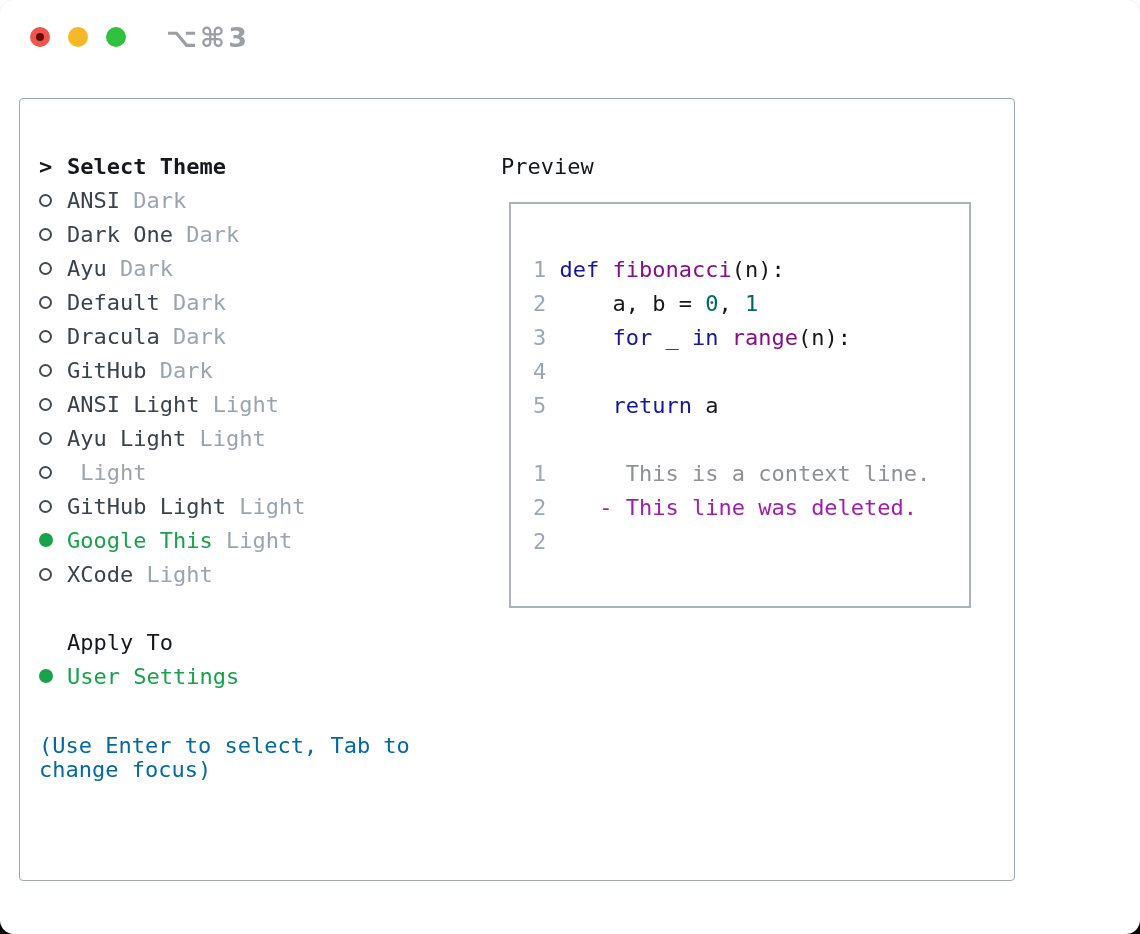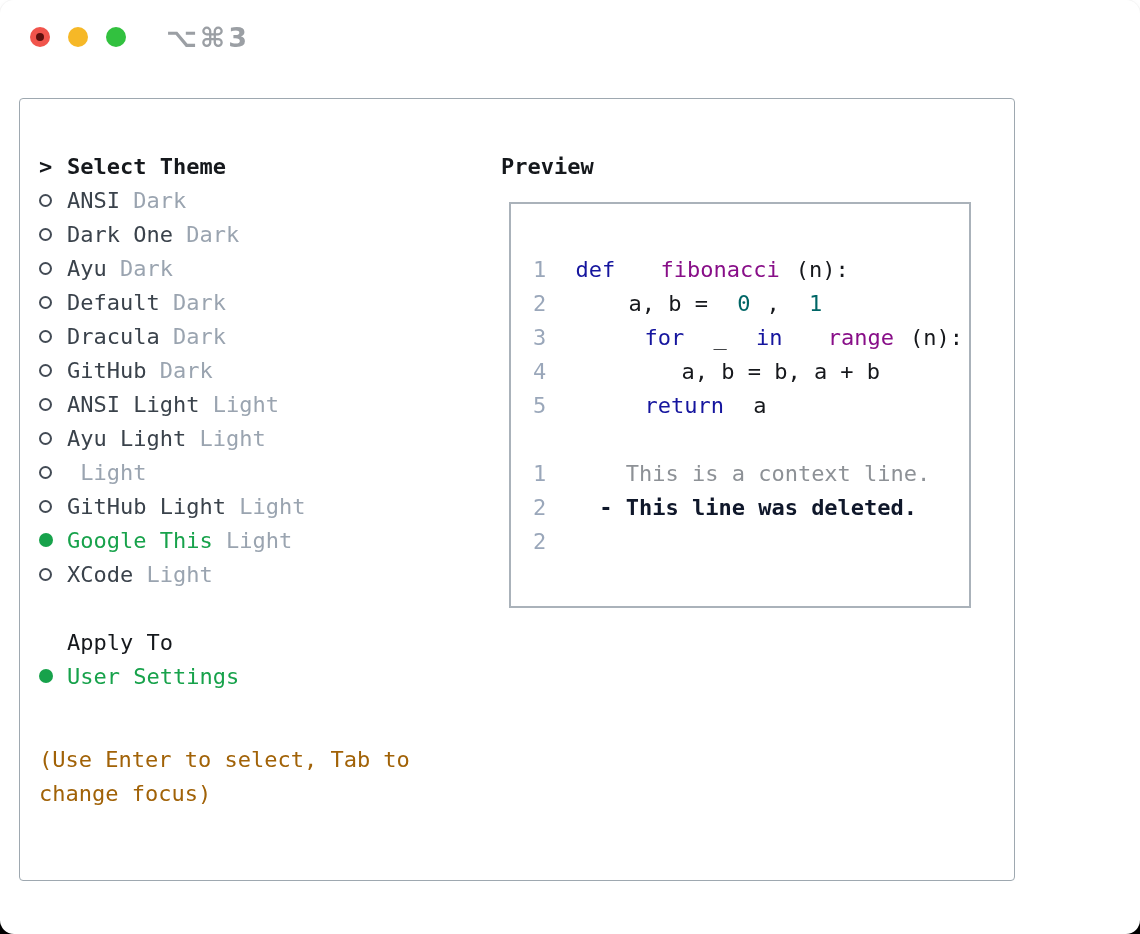--- a/index.html
+++ b/index.html
@@ -34,37 +34,37 @@
   .radio { width:13px; height:13px; border-radius:50%; border:2px solid #434b55; }
   .radio.on { border:none; width:14px; height:14px; background:#17a24b; }
   .row .name { color:#3a424b; }
   .row .variant { color:#9aa4b0; }
   .row.selected .name { color:#17a24b; }
   .row.header-row { font-weight:700; color:#15181c; }
   .row.subheader-row { color:#15181c; }
   .spacer { height:34px; }
 
   .left-col { position:absolute; left:19px; top:50px; }
-  .hint { margin-top:16px; width:420px; font-size:22px; line-height:34px; color:#a16207; white-space:normal; }
+  .hint { margin-top:7px; width:420px; font-size:22px; line-height:24px; color:#0369a1; white-space:normal; }
 
   
   .preview-label { position:absolute; left:481px; top:50px; height:34px; display:flex; align-items:center;
-                   font-size:22px; font-weight:700; color:#15181c; }
+                   font-size:22px; font-weight:400; color:#15181c; }
   .preview-box { position:absolute; left:489px; top:103px; width:462px; height:406px;
                  border:2px solid #aab2ba; background:#fff; }
   .code { position:absolute; left:22px; top:48px; }
   .code .row { color:#16181c; }
   .lnum { display:inline-block; width:1ch; margin-right:1ch; color:#9aa7ba; }
-  .seg { white-space:pre;margin-left:16px; }
+  .seg { white-space:pre; }
   .kw  { color:#15159e; }
   .fn  { color:#880e88; }
   .lit { color:#006666; }
   .content { white-space:pre; }
   .diff-context { color:#8d9196; }
-  .diff-deleted { color:#0f172a;font-weight:bold; }
+  .diff-deleted { color:#a21caf; }
   .diff-added   { color:#0ab60a; }
 </style>
 </head>
 <body>
 
 <div class="stage">
   <div class="window">
 
     <div class="titlebar">
       <div class="lights">
@@ -112,21 +112,21 @@
         <div class="hint">(Use Enter to select, Tab to change focus)</div>
       </div>
 
       <div class="preview-label">Preview</div>
 
       <div class="preview-box">
         <div class="code" id="code-block">
             <div class="row"><span class="lnum">1</span><span class="seg kw">def</span><span class="seg"> </span><span class="seg fn">fibonacci</span><span class="seg">(n):</span></div>
             <div class="row"><span class="lnum">2</span><span class="seg">    a, b = </span><span class="seg lit">0</span><span class="seg">, </span><span class="seg lit">1</span></div>
             <div class="row"><span class="lnum">3</span><span class="seg">    </span><span class="seg kw">for</span><span class="seg"> _ </span><span class="seg kw">in</span><span class="seg"> </span><span class="seg fn">range</span><span class="seg">(n):</span></div>
-            <div class="row"><span class="lnum">4</span><span class="seg">        a, b = b, a + b</span></div>
+            <div class="row"><span class="lnum">4</span></div>
             <div class="row"><span class="lnum">5</span><span class="seg">    </span><span class="seg kw">return</span><span class="seg"> a</span></div>
             <div class="spacer"></div>
             <div class="row"><span class="lnum">1</span><span class="content diff-context">     This is a context line.</span></div>
             <div class="row"><span class="lnum">2</span><span class="content diff-deleted">   - This line was deleted.</span></div>
             <div class="row"><span class="lnum">2</span></div>
           </div>
       </div>
 
     </div>
   </div>

